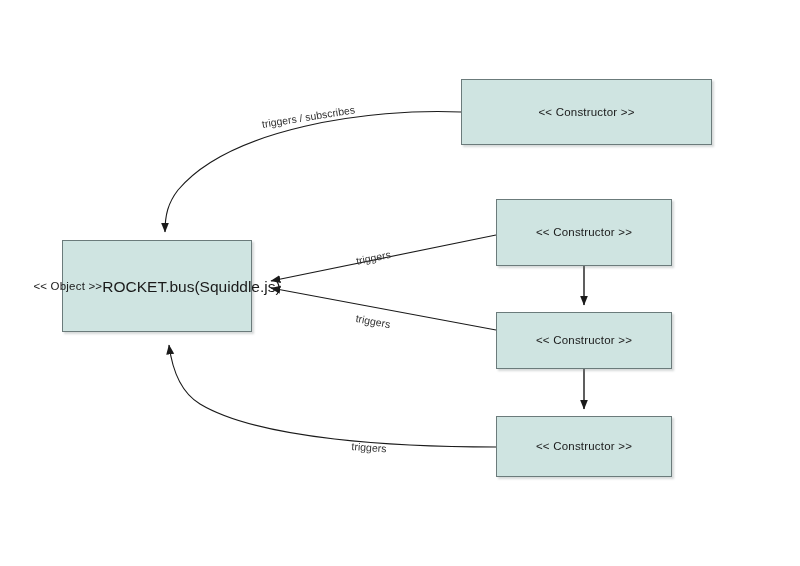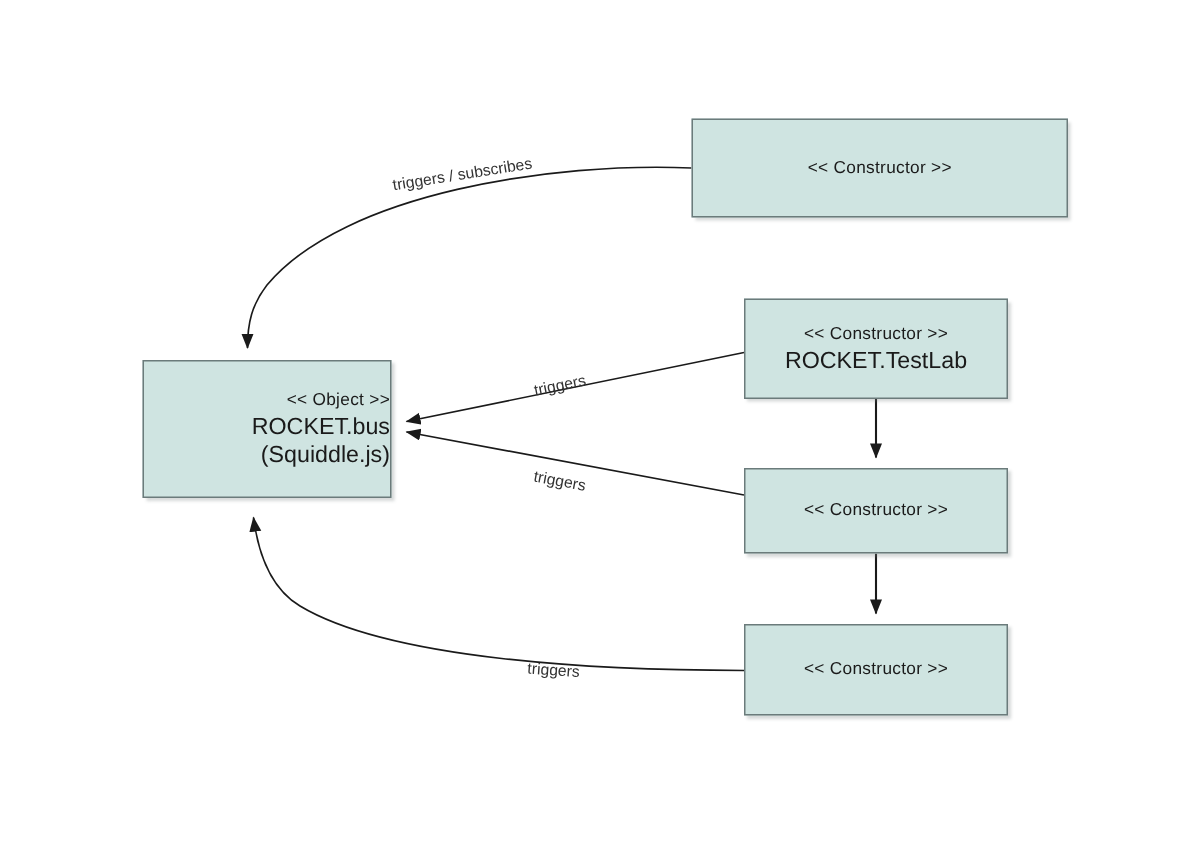--- a/index.html
+++ b/index.html
@@ -26,21 +26,21 @@
     width: 800px;
     height: 566px;
   }
   .node-box {
     position: absolute;
     box-sizing: border-box;
     background: #cfe4e1;
     border: 1px solid #6b7b7b;
     box-shadow: 2px 2px 2px rgba(120,130,130,0.30);
     display: flex;
-    flex-direction: column;
+    flex-direction: row;
     align-items: center;
     justify-content: center;
     text-align: center;
     color: #1a1a1a;
   }
   .node-stereotype {
     font-size: 11.5px;
     line-height: 15px;
     letter-spacing: 0.2px;
     white-space: nowrap;
@@ -85,29 +85,28 @@
 
     <path d="M584,266 L584,305" fill="none" stroke="#1a1a1a" stroke-width="1.4" marker-end="url(#arrowFilled)"></path>
 
     <path d="M584,369 L584,409" fill="none" stroke="#1a1a1a" stroke-width="1.4" marker-end="url(#arrowFilled)"></path>
   </svg>
 
   <div class="node-box" style="left:461px; top:79px; width:251px; height:66px;">
     <div class="node-stereotype">&lt;&lt; Constructor &gt;&gt;</div>
   </div>
 
-  <div class="node-box" style="left:95px; top:240px; width:166px; height:92px;align-items:flex-end;">
+  <div class="node-box" style="left:62px; top:240px; width:190px; height:92px;">
     <div class="node-stereotype">&lt;&lt; Object &gt;&gt;</div>
     <div class="node-title">ROCKET.bus</div>
     <div class="node-sub">(Squiddle.js)</div>
   </div>
 
   <div class="node-box" style="left:496px; top:199px; width:176px; height:67px;">
     <div class="node-stereotype">&lt;&lt; Constructor &gt;&gt;</div>
-    <div class="node-title">ROCKET.TestLab</div>
   </div>
 
   <div class="node-box" style="left:496px; top:312px; width:176px; height:57px;">
     <div class="node-stereotype">&lt;&lt; Constructor &gt;&gt;</div>
   </div>
 
   <div class="node-box" style="left:496px; top:416px; width:176px; height:61px;">
     <div class="node-stereotype">&lt;&lt; Constructor &gt;&gt;</div>
   </div>
 

